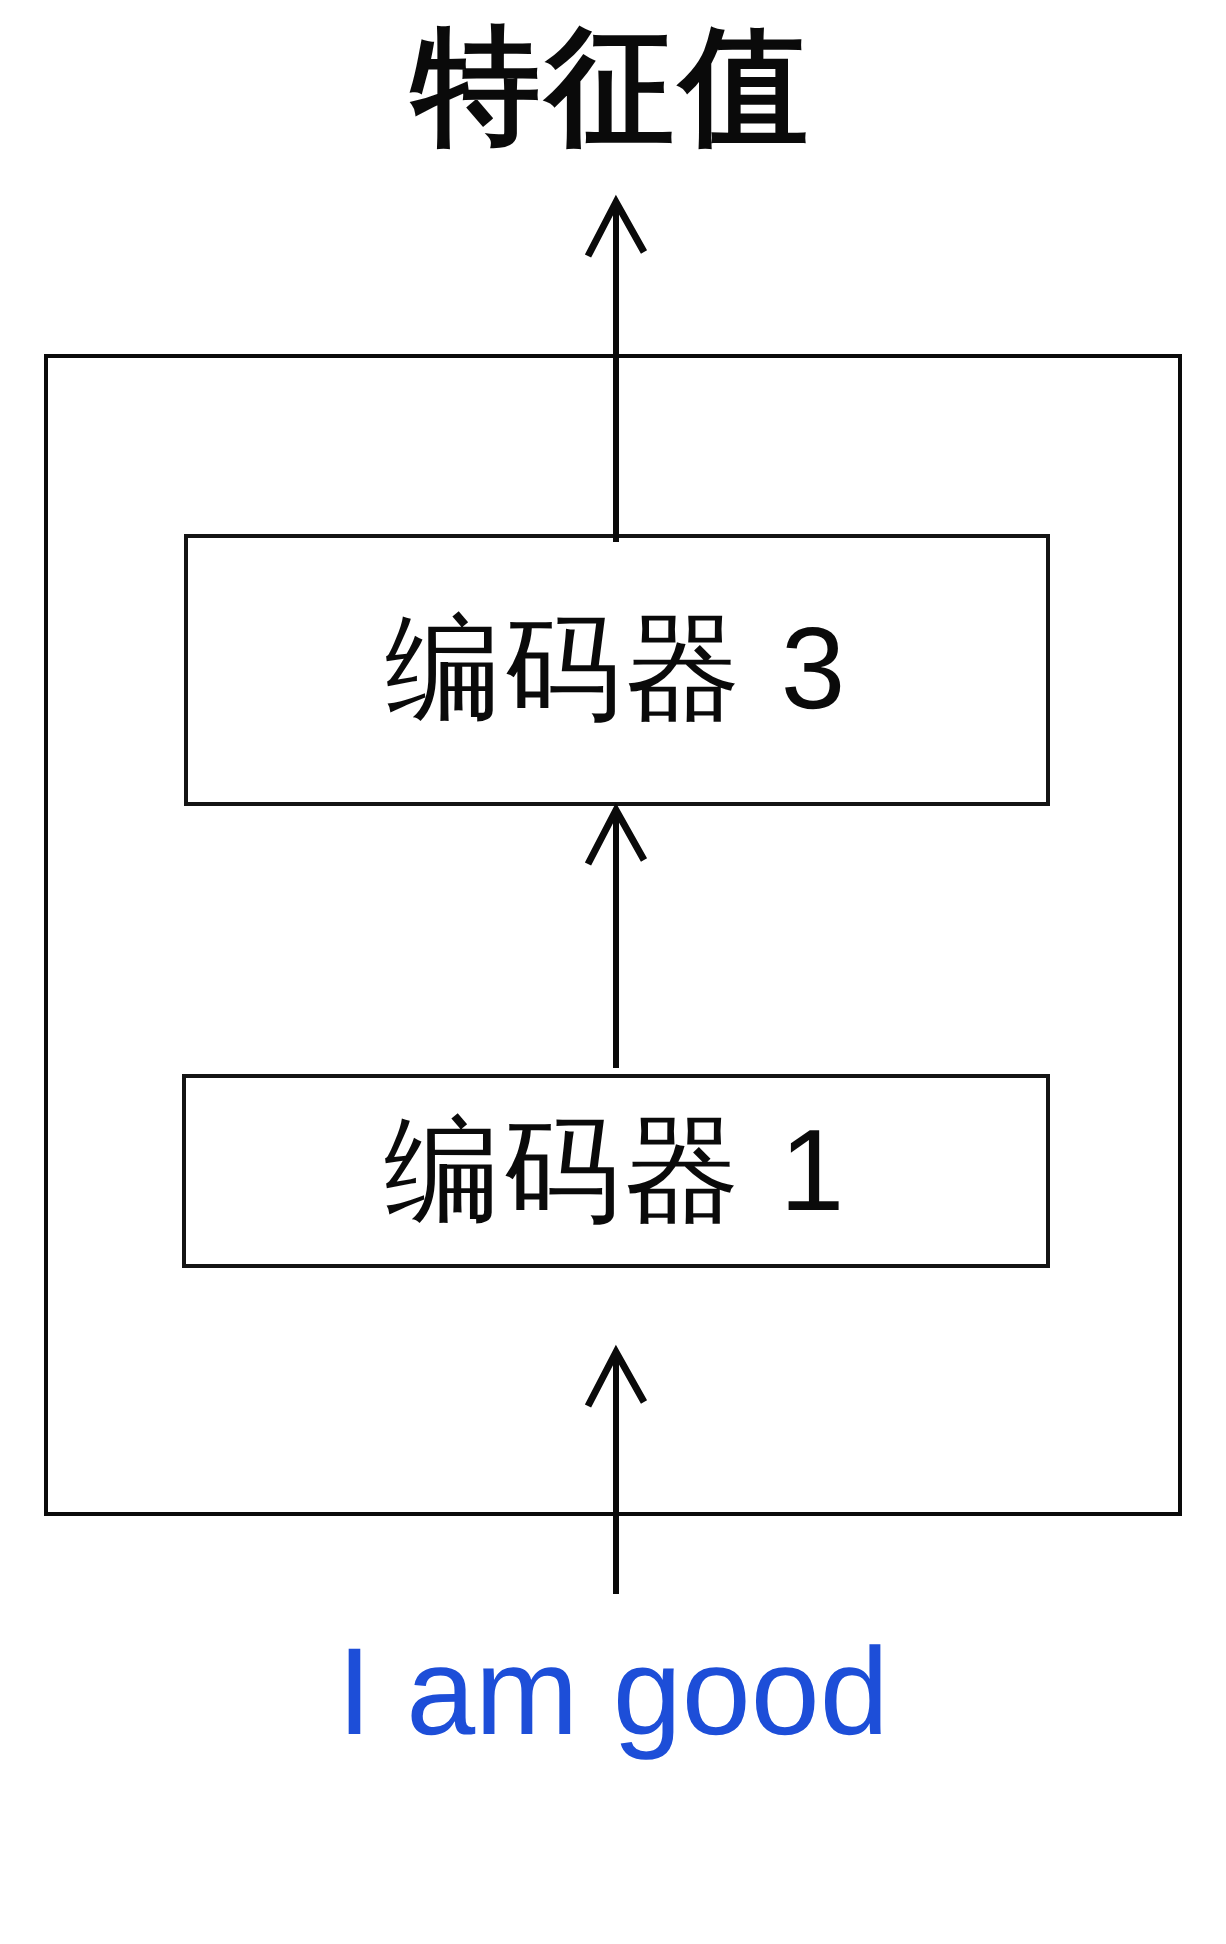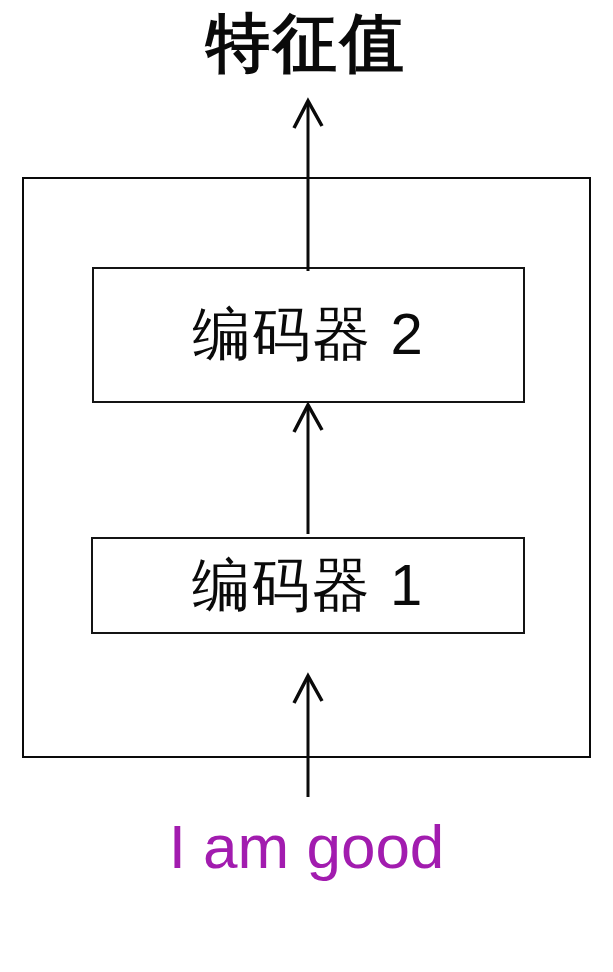--- a/index.html
+++ b/index.html
@@ -77,35 +77,35 @@
   .arrow.a-bottom { top: 671px; height: 126px; }
   .input-text {
     position: absolute;
     left: 0;
     right: 0;
     top: 812px;
     text-align: center;
     font-size: 62px;
     line-height: 70px;
     font-weight: 400;
-    color: #a21caf;
+    color: #1d4ed8;
     white-space: nowrap;
   }
 </style>
 </head>
 <body>
 
 <div class="canvas">
 
   <div class="title">特征值</div>
 
   <div class="outer-box"></div>
 
   <div class="enc-box enc2">
-    <span class="enc-label">编码器 2</span>
+    <span class="enc-label">编码器 3</span>
   </div>
 
   <div class="enc-box enc1">
     <span class="enc-label">编码器 1</span>
   </div>
 
   <svg class="arrow a-top" viewBox="0 0 44 176">
     <line x1="22" y1="176" x2="22" y2="7" stroke="#0a0a0a" stroke-width="3"></line>
     <polyline points="8,33 22,6 36,31" fill="none" stroke="#0a0a0a" stroke-width="3.5"></polyline>
   </svg>

